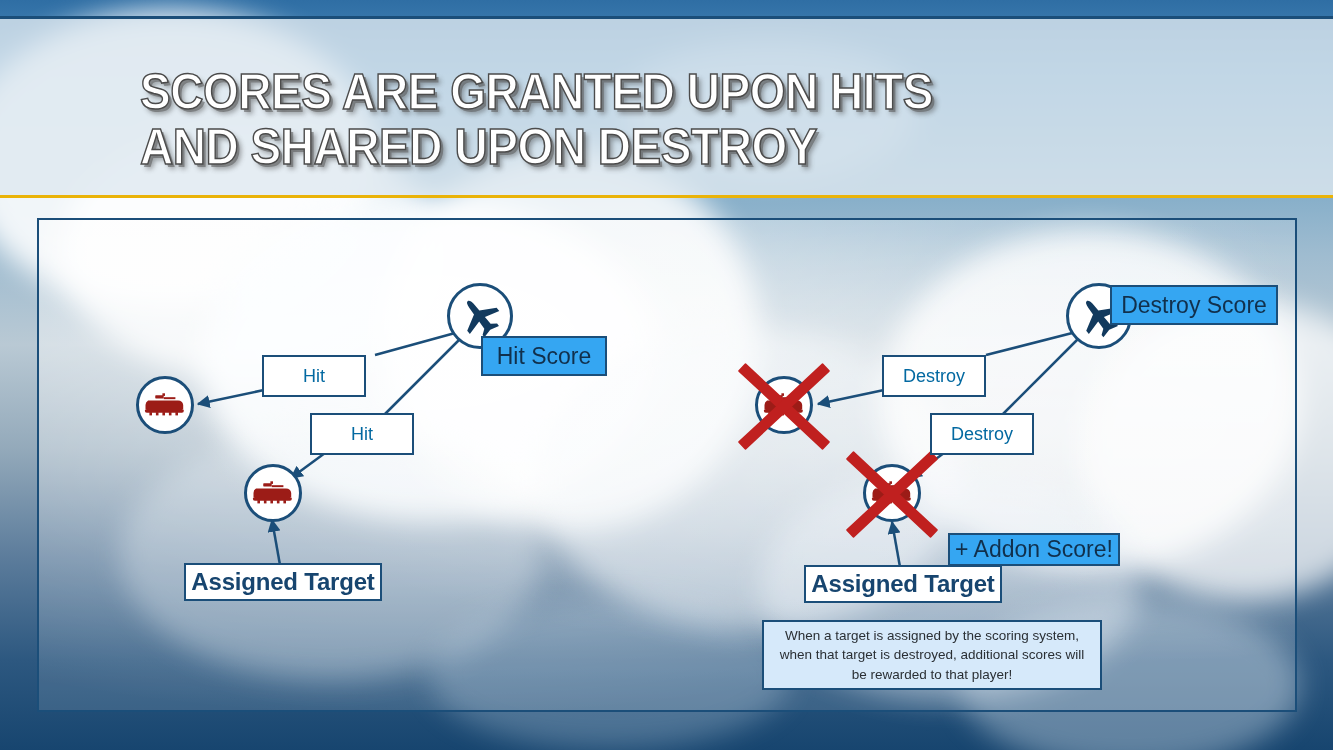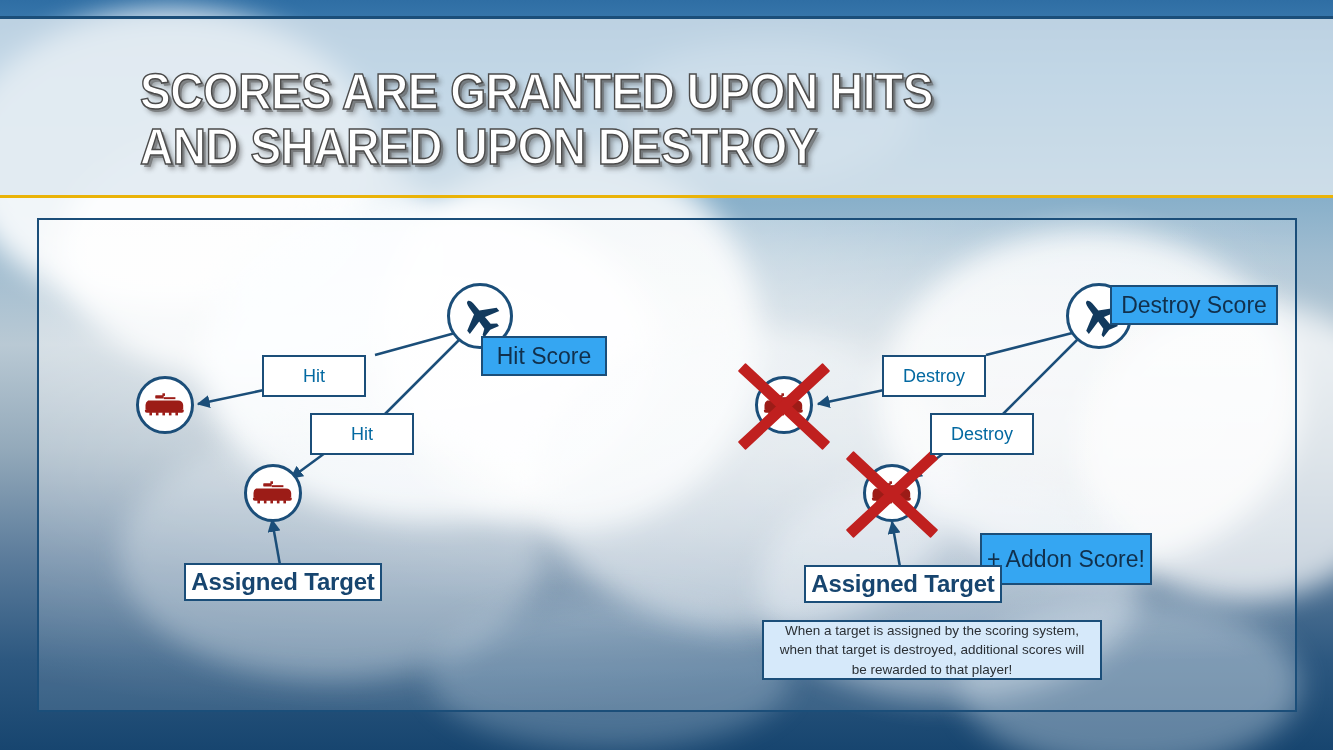--- a/index.html
+++ b/index.html
@@ -343,20 +343,20 @@
       <span class="a"></span>
         <span class="b"></span>
     </div>
 
     <div class="boxlabel box-white" style="left:882px; top:355px; width:104px; height:42px;">Destroy</div>
 
     <div class="boxlabel box-white" style="left:930px; top:413px; width:104px; height:42px;">Destroy</div>
 
     <div class="boxlabel box-blue" style="left:1110px; top:268px; width:168px; height:40px;margin-top:17px;">Destroy Score</div>
 
-    <div class="boxlabel box-blue" style="left:980px; top:533px; width:172px; height:52px;">+ Addon Score!</div>
+    <div class="boxlabel box-blue" style="left:948px; top:533px; width:172px; height:33px;">+ Addon Score!</div>
 
     <div class="boxlabel box-strong" style="left:804px; top:565px; width:198px; height:38px;">Assigned Target</div>
 
-    <div class="caption" style="left:762px; top:620px; width:340px; height:60px;">When a target is assigned by the scoring system, when that target is destroyed, additional scores will be rewarded to that player!</div>
+    <div class="caption" style="left:762px; top:620px; width:340px; height:70px;">When a target is assigned by the scoring system, when that target is destroyed, additional scores will be rewarded to that player!</div>
   </div>
 
 </div>
 
 </body></html>

